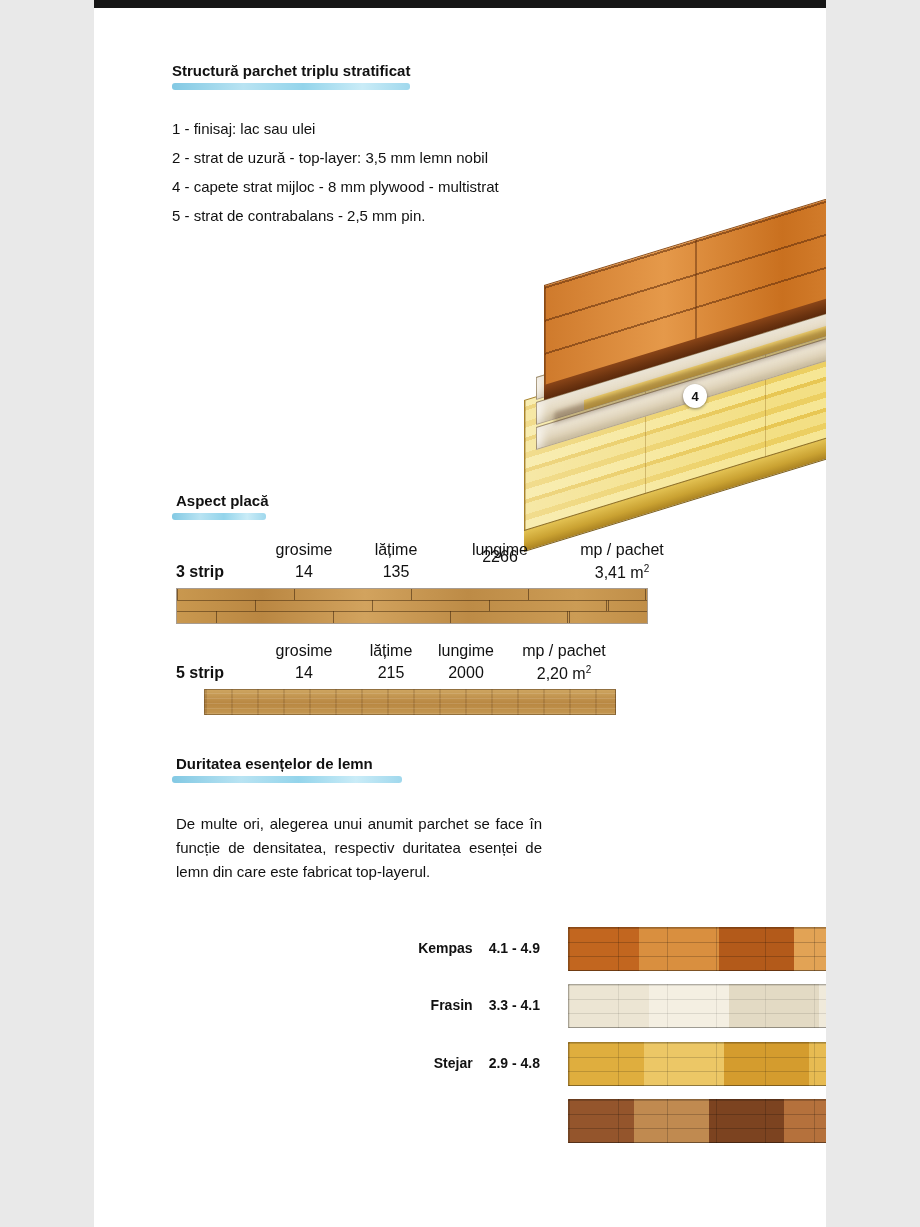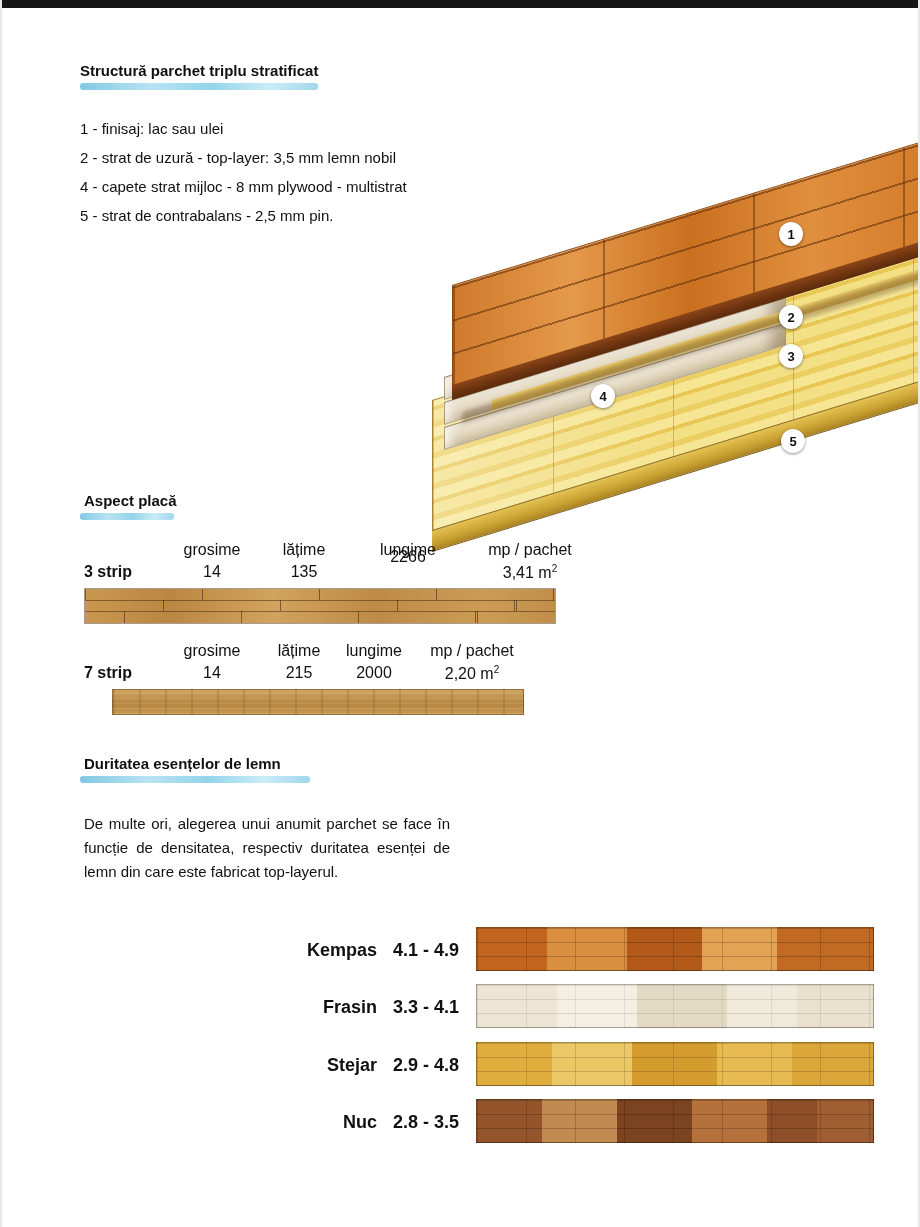--- a/index.html
+++ b/index.html
@@ -1,17 +1,17 @@
 <!DOCTYPE html>
 <html><head>
 <meta charset="utf-8">
 <style>
   html,body{margin:0;padding:0;background:#e9e9e9;}
   #page{
-    position:relative; width:916px; height:1227px; background:#ffffff;
+    position:relative; width:732px; height:1227px; background:#ffffff;
     margin:0 auto; overflow:hidden;
     font-family:"Liberation Sans","DejaVu Sans",sans-serif;
     color:#111;
   }
   .abs{position:absolute;}
 
   
   #top-bar{left:0;top:0;width:920px;height:8px;background:#161616;}
 
   
@@ -99,22 +99,22 @@
     border:1px solid rgba(60,35,10,.4);
     background:
       repeating-linear-gradient(0deg, rgba(255,255,255,.12) 0 1px, transparent 1px 5px),
       repeating-linear-gradient(90deg, rgba(90,55,20,.18) 0 2px, transparent 2px 26px),
       linear-gradient(180deg,#cda45f,#b88742 55%,#c49750);
   }
 
   
   .para{font-size:15px;line-height:24px;color:#111;}
   .para-left{text-align:justify;}
-  .hardness-label{position:absolute;left:157px;width:300px;text-align:right;
-    font-size:18px;font-weight:bold;color:#111;white-space:nowrap;}
+  .hardness-label{position:absolute;left:146px;width:300px;text-align:right;
+    font-size:14px;font-weight:bold;color:#111;white-space:nowrap;}
   .hardness-label .range{margin-left:16px;}
   .wood-strip{position:absolute;left:474px;width:396px;height:42px;border:1px solid rgba(0,0,0,.28);}
   .wood-kempas{background:
     repeating-linear-gradient(0deg, transparent 0 13px, rgba(0,0,0,.20) 13px 14px),
     repeating-linear-gradient(90deg, rgba(0,0,0,.18) 0 1px, transparent 1px 49px),
     linear-gradient(90deg,#c2661f 0 70px,#d98f3f 70px 150px,#b35a1a 150px 225px,#e2a355 225px 300px,#c06a24 300px 396px);}
   .wood-frasin{background:
     repeating-linear-gradient(0deg, transparent 0 13px, rgba(0,0,0,.10) 13px 14px),
     repeating-linear-gradient(90deg, rgba(0,0,0,.08) 0 1px, transparent 1px 49px),
     linear-gradient(90deg,#ece5d3 0 80px,#f4efe2 80px 160px,#e3dac4 160px 250px,#f0eadb 250px 320px,#e9e1cd 320px 396px);}
@@ -180,21 +180,21 @@
     <div class="s3row"></div>
     <div class="s3row"></div>
     <div class="s3row"></div>
   </div>
 
   <div class="th" style="left:150px;top:642px;">grosime</div>
   <div class="th" style="left:237px;top:642px;">lățime</div>
   <div class="th" style="left:312px;top:642px;">lungime</div>
   <div class="th" style="left:410px;top:642px;">mp / pachet</div>
 
-  <div class="row-label" style="left:82px;top:664px;">7 strip</div>
+  <div class="row-label" style="left:82px;top:664px;">5 strip</div>
   <div class="td" style="left:150px;top:664px;">14</div>
   <div class="td" style="left:237px;top:664px;">215</div>
   <div class="td" style="left:312px;top:664px;">2000</div>
   <div class="td" style="left:410px;top:664px;"><span>2,20 m</span><sup>2</sup></div>
 
   <div class="abs sample-1strip"></div>
 
   <div class="abs sec-title" style="left:82px;top:755px;">Duritatea esențelor de lemn</div>
   <div class="abs underline" style="left:78px;top:776px;width:230px;"></div>
 
@@ -208,18 +208,15 @@
   <div class="hardness-label" style="top:997px;">
     <span class="name">Frasin</span><span class="range">3.3 - 4.1</span>
   </div>
   <div class="wood-strip wood-frasin" style="top:984px;"></div>
 
   <div class="hardness-label" style="top:1055px;">
     <span class="name">Stejar</span><span class="range">2.9 - 4.8</span>
   </div>
   <div class="wood-strip wood-stejar" style="top:1042px;"></div>
 
-  <div class="hardness-label" style="top:1112px;">
-    <span class="name">Nuc</span><span class="range">2.8 - 3.5</span>
-  </div>
   <div class="wood-strip wood-nuc" style="top:1099px;"></div>
 
 </div>
 
 </body></html>

